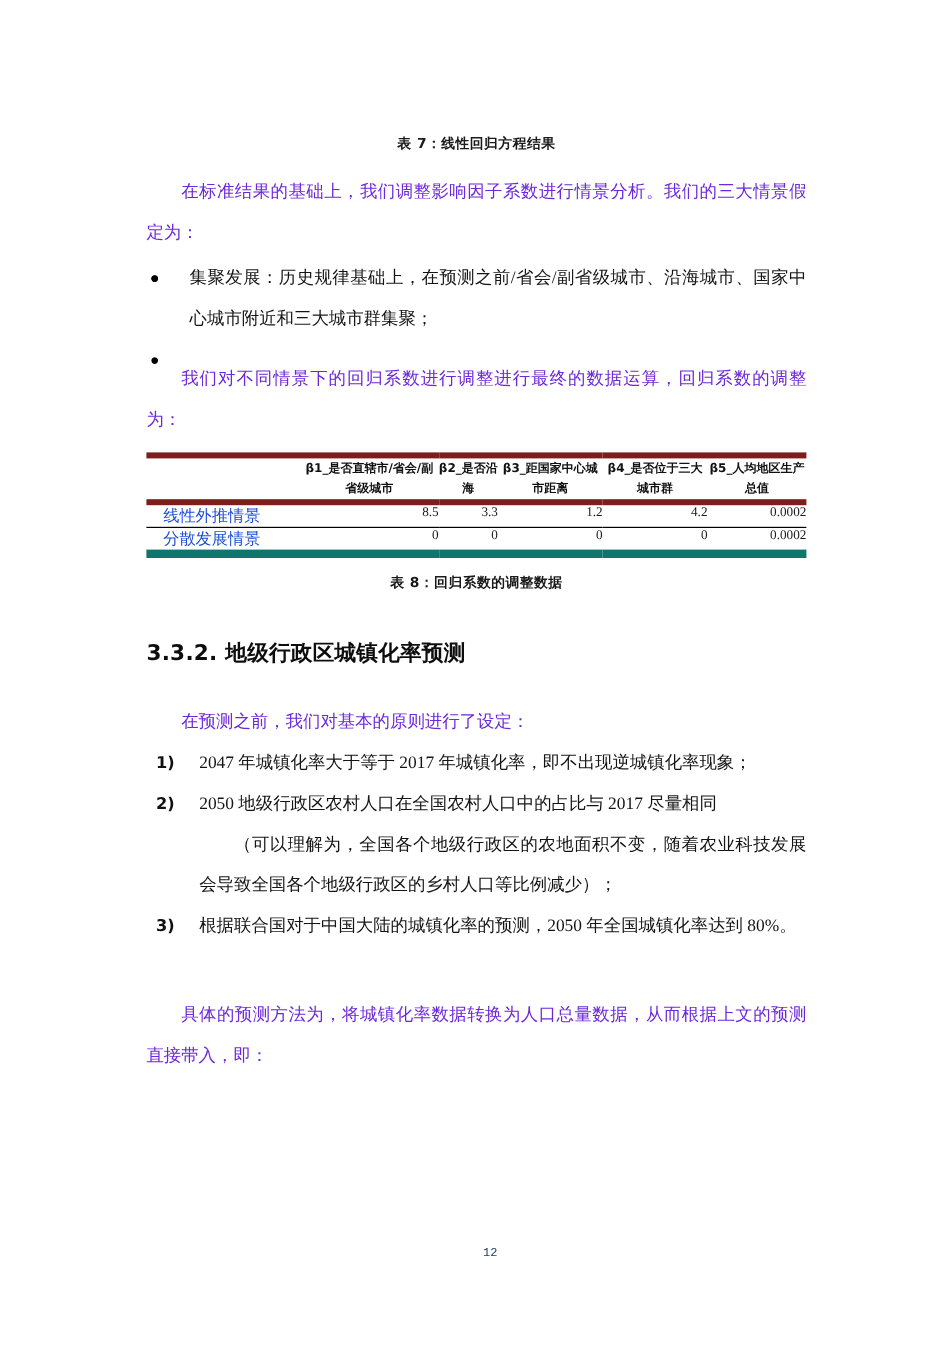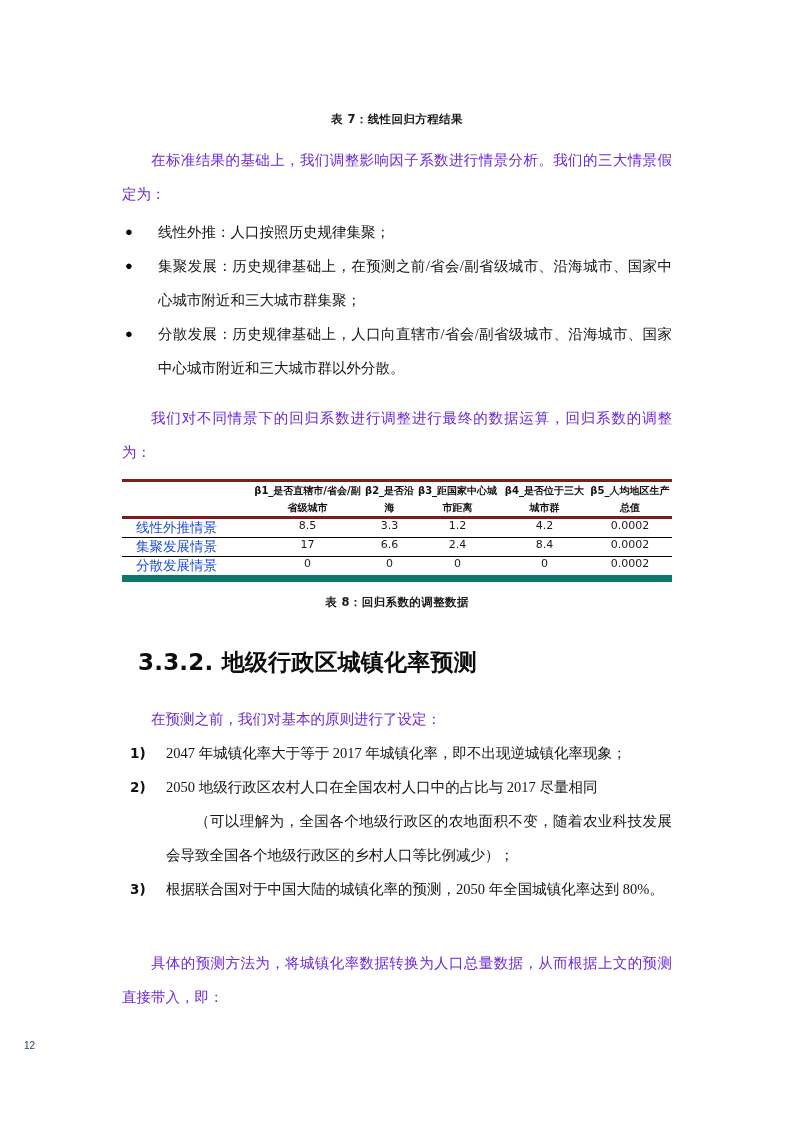--- a/index.html
+++ b/index.html
@@ -101,24 +101,24 @@
     color: #111;
   }
   .sub-line {
     display: block;
     text-indent: 2em;
   }
 
   
   h2.section-heading {
     font-family: "DejaVu Sans", "Liberation Sans", sans-serif;
-    font-size: 23px;
+    font-size: 18px;
     font-weight: bold;
     color: #0d0d0d;
-    margin: 16px;
+    margin: 0;
     padding: 0;
     line-height: 28px;
     letter-spacing: 0.2px;
   }
   .heading-block { margin-top: 38px; }
 
   
   table.data-table {
     width: 100%;
     border-collapse: collapse;
@@ -137,71 +137,71 @@
     line-height: 17px;
     text-align: center;
     padding: 9px 2px 22px 2px;
   }
   .thead-row th.corner-cell {
     width: 128px;
   }
   .tbody-row td {
     font-size: 11px;
     color: #1a1a1a;
-    text-align: center;
+    text-align: right;
     padding: 13px 2px 13px 2px;
     font-weight: normal;
+    font-family: Liberation Serif, serif;
   }
   .tbody-row td.row-label {
     font-family: "Liberation Serif", "DejaVu Serif", serif;
     font-size: 13.5px;
     text-align: left;
     padding-left: 14px;
     color: #1d4ed8;
   }
-  .border-top-thick { border-top: 3px solid #7f1d1d; }
+  .border-top-thick { border-top: 5px solid #7f1d1d; }
   .border-top-thin  { border-top: 1px solid #000; }
   .border-bot-thin  { border-bottom: 7px solid #0f766e; }
 
   
   .page-number {
     position: absolute;
     left: 0;
     right: 0;
     top: 1040px;
-    font-family: Liberation Sans, sans-serif;
+    text-align: center;
+    font-family: Liberation Mono, monospace;
     font-size: 10px;
     color: #1b3a5c;
     padding-left: 24px;
   }
 </style>
 </head>
 <body>
 
 <div class="page">
   <div class="content">
 
     <div class="table-caption caption-top">表 7：线性回归方程结果</div>
 
     <div class="para-block">
       <p class="body-text indent-2">在标准结果的基础上，我们调整影响因子系数进行情景分析。我们的三大情景假定为：</p>
     </div>
 
     <ul class="bullet-list">
       <li>
         <span class="bullet-dot">●</span>
-        <span>线性外推：人口按照历史规律集聚；</span>
       </li>
       <li>
         <span class="bullet-dot">●</span>
         <span>集聚发展：历史规律基础上，在预测之前/省会/副省级城市、沿海城市、国家中心城市附近和三大城市群集聚；</span>
       </li>
       <li>
         <span class="bullet-dot">●</span>
-        <span>分散发展：历史规律基础上，人口向直辖市/省会/副省级城市、沿海城市、国家中心城市附近和三大城市群以外分散。</span>
       </li>
     </ul>
 
     <div class="para-block">
       <p class="body-text indent-2">我们对不同情景下的回归系数进行调整进行最终的数据运算，回归系数的调整为：</p>
     </div>
 
     <table class="data-table">
       <thead>
         <tr class="thead-row border-top-thick">
@@ -215,28 +215,20 @@
       </thead>
       <tbody>
         <tr class="tbody-row border-top-thick">
           <td class="row-label">线性外推情景</td>
           <td>8.5</td>
           <td>3.3</td>
           <td>1.2</td>
           <td>4.2</td>
           <td>0.0002</td>
         </tr>
-        <tr class="tbody-row border-top-thin">
-          <td class="row-label">集聚发展情景</td>
-          <td>17</td>
-          <td>6.6</td>
-          <td>2.4</td>
-          <td>8.4</td>
-          <td>0.0002</td>
-        </tr>
         <tr class="tbody-row border-top-thin border-bot-thin">
           <td class="row-label">分散发展情景</td>
           <td>0</td>
           <td>0</td>
           <td>0</td>
           <td>0</td>
           <td>0.0002</td>
         </tr>
       </tbody>
     </table>

